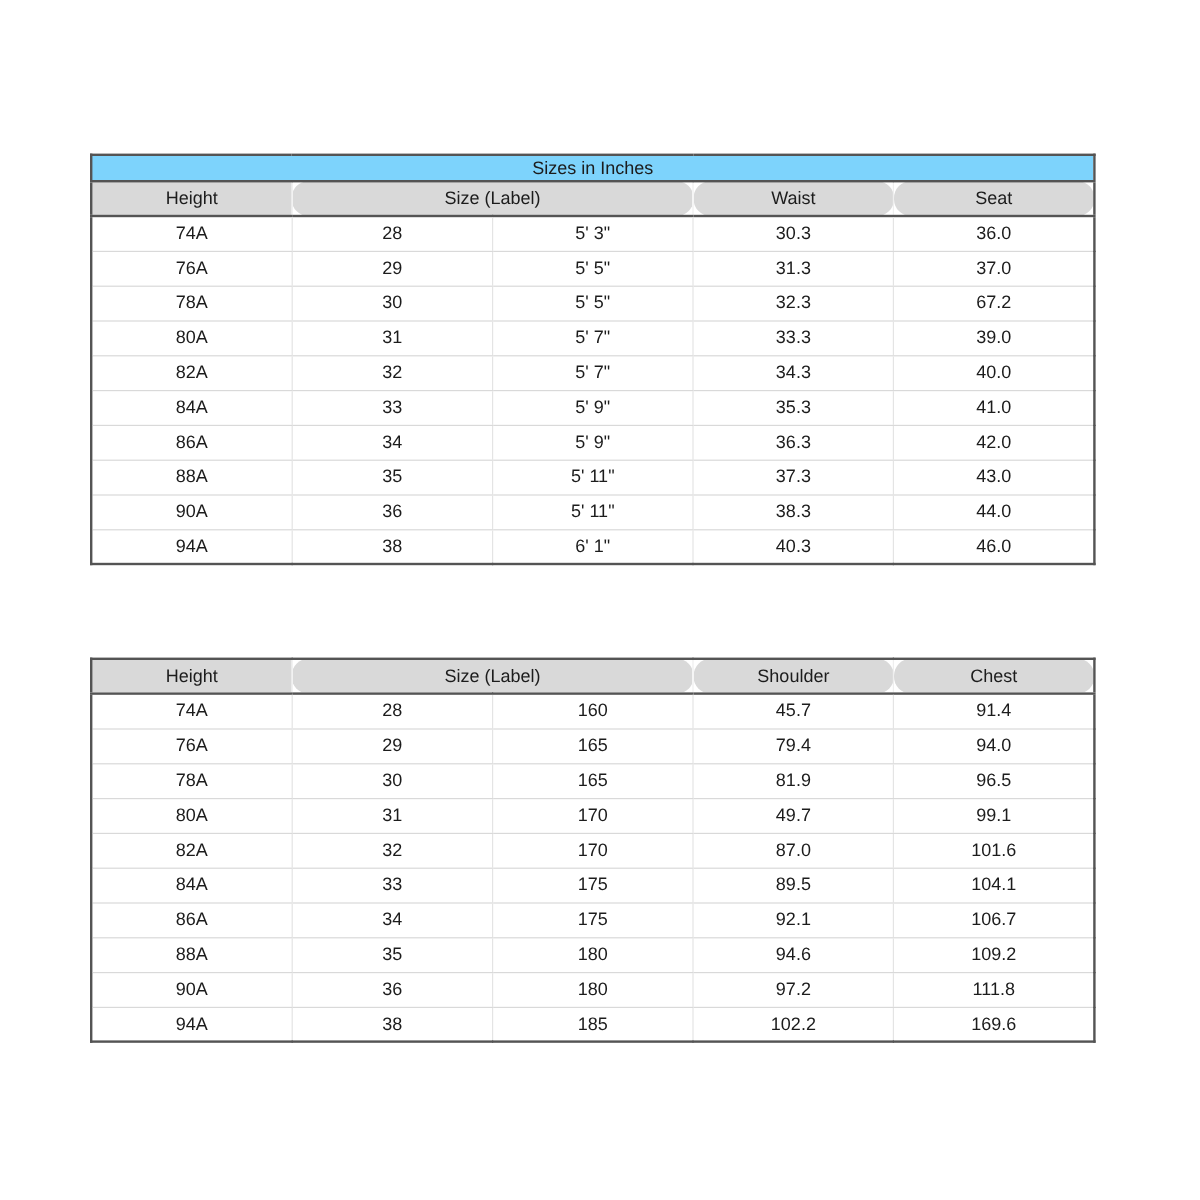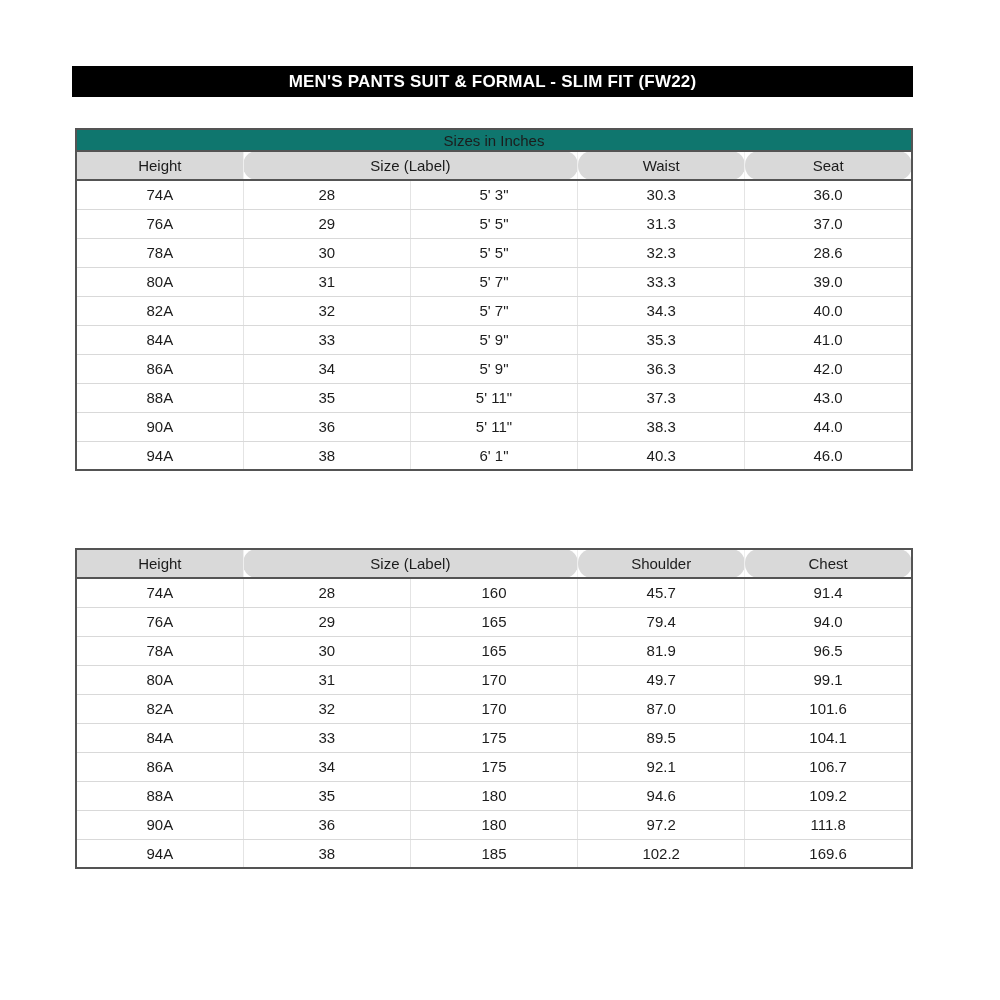--- a/index.html
+++ b/index.html
@@ -50,41 +50,38 @@
   table.size-table td, table.size-table th {
     height: 29px;
     text-align: center;
     vertical-align: middle;
     font-weight: normal;
     padding: 0;
     overflow: hidden;
     white-space: nowrap;
   }
   tr.caption-row td {
-    background: #0f766e;
+    background: #7dd3fc;
     border-bottom: 2px solid var(--table-border);
     height: 22px;
   }
   tr.header-row th {
     background: var(--header-row-bg);
     border-bottom: 2px solid var(--table-border);
   }
   tr.header-row th + th { border-left: 1px solid #efefef; border-radius: 14px; }
   tbody.data-rows td { border-bottom: 1px solid var(--grid-line); }
   tbody.data-rows td + td { border-left: 1px solid var(--col-line); }
   tbody.data-rows tr:last-child td { border-bottom: none; }
 </style>
 </head>
 <body>
 
 <div class="page">
 
-  <div class="title-banner">
-    <span>MEN'S PANTS SUIT &amp; FORMAL - SLIM FIT (FW22)</span>
-  </div>
 
   <div class="size-table-wrap wrap-inches">
     <table class="size-table">
       <colgroup>
         <col style="width:20%">
           <col style="width:20%">
           <col style="width:20%">
           <col style="width:20%">
           <col style="width:20%">
       </colgroup>
@@ -112,21 +109,21 @@
             <td>29</td>
             <td>5' 5"</td>
             <td>31.3</td>
             <td>37.0</td>
           </tr>
           <tr>
             <td>78A</td>
             <td>30</td>
             <td>5' 5"</td>
             <td>32.3</td>
-            <td>28.6</td>
+            <td>67.2</td>
           </tr>
           <tr>
             <td>80A</td>
             <td>31</td>
             <td>5' 7"</td>
             <td>33.3</td>
             <td>39.0</td>
           </tr>
           <tr>
             <td>82A</td>

